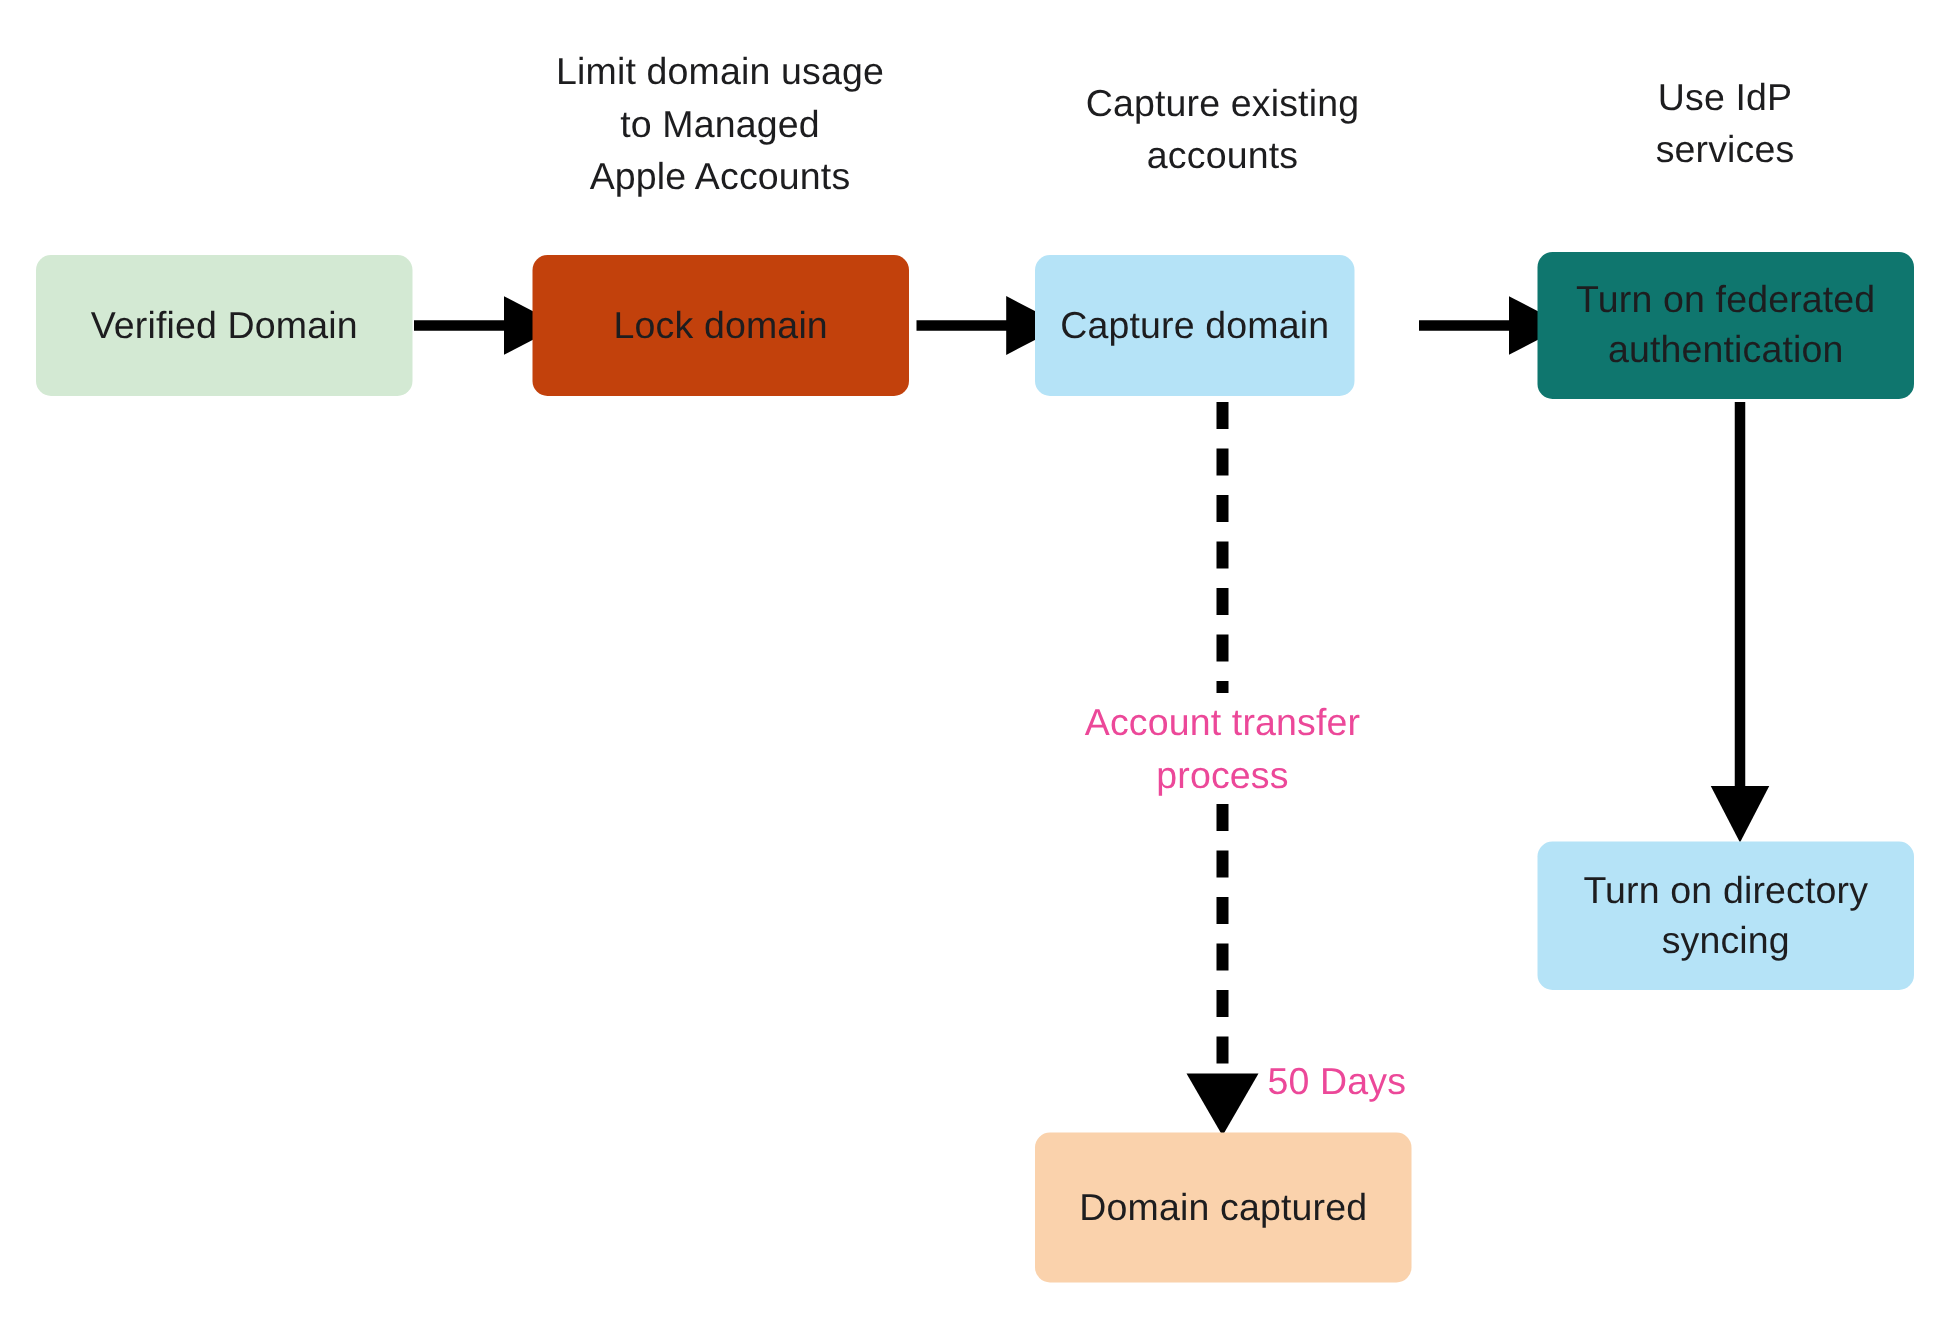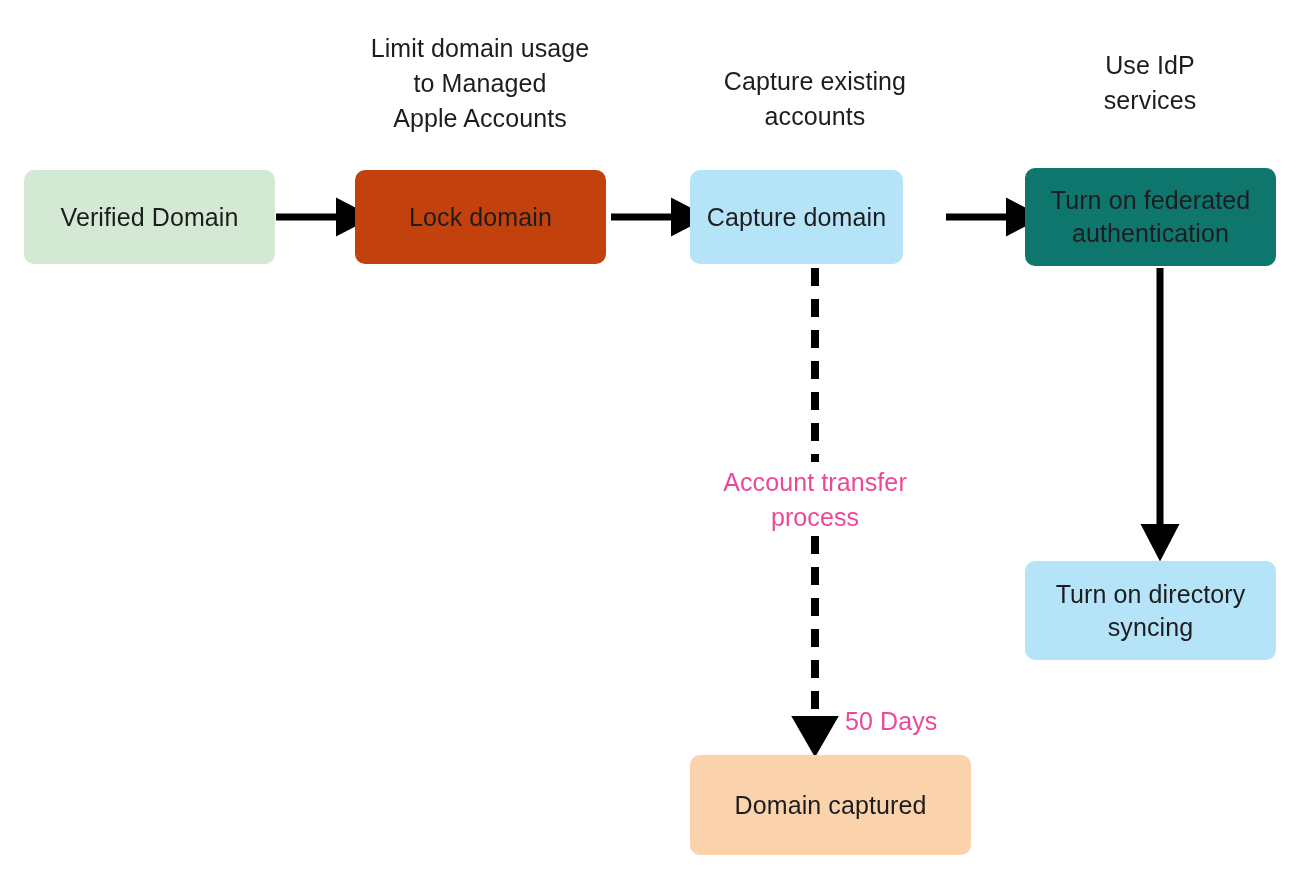--- a/index.html
+++ b/index.html
@@ -58,25 +58,25 @@
     width: 1296px;
     height: 896px;
     pointer-events: none;
   }
   
   #node-verified-domain   { left: 24px;   top: 170px; width: 251px; height: 94px; }
   #node-lock-domain       { left: 355px;  top: 170px; width: 251px; height: 94px; }
   #node-capture-domain    { left: 690px;  top: 170px; width: 213px; height: 94px; }
   #node-federated-auth    { left: 1025px; top: 168px; width: 251px; height: 98px; }
   #node-directory-sync    { left: 1025px; top: 561px; width: 251px; height: 99px; }
-  #node-domain-captured   { left: 690px;  top: 755px; width: 281px; height: 100px; }
+  #node-domain-captured   { left: 690px;  top: 755px; width: 251px; height: 100px; }
 
   
   #caption-lock-domain     { left: 340px;  top: 31px;  width: 280px; }
-  #caption-capture-domain  { left: 675px;  top: 64px;  width: 280px; }
+  #caption-capture-domain  { left: 675px;  top: 52px;  width: 280px; }
   #caption-federated-auth  { left: 1010px; top: 48px;  width: 280px; }
   #label-account-transfer  { left: 675px;  top: 465px; width: 280px; }
   #label-30-days           { left: 845px;  top: 704px; width: 140px; text-align: left; }
 </style>
 </head>
 <body>
 
 <div id="canvas">
 
   <svg class="connectors" viewBox="0 0 1296 896">

